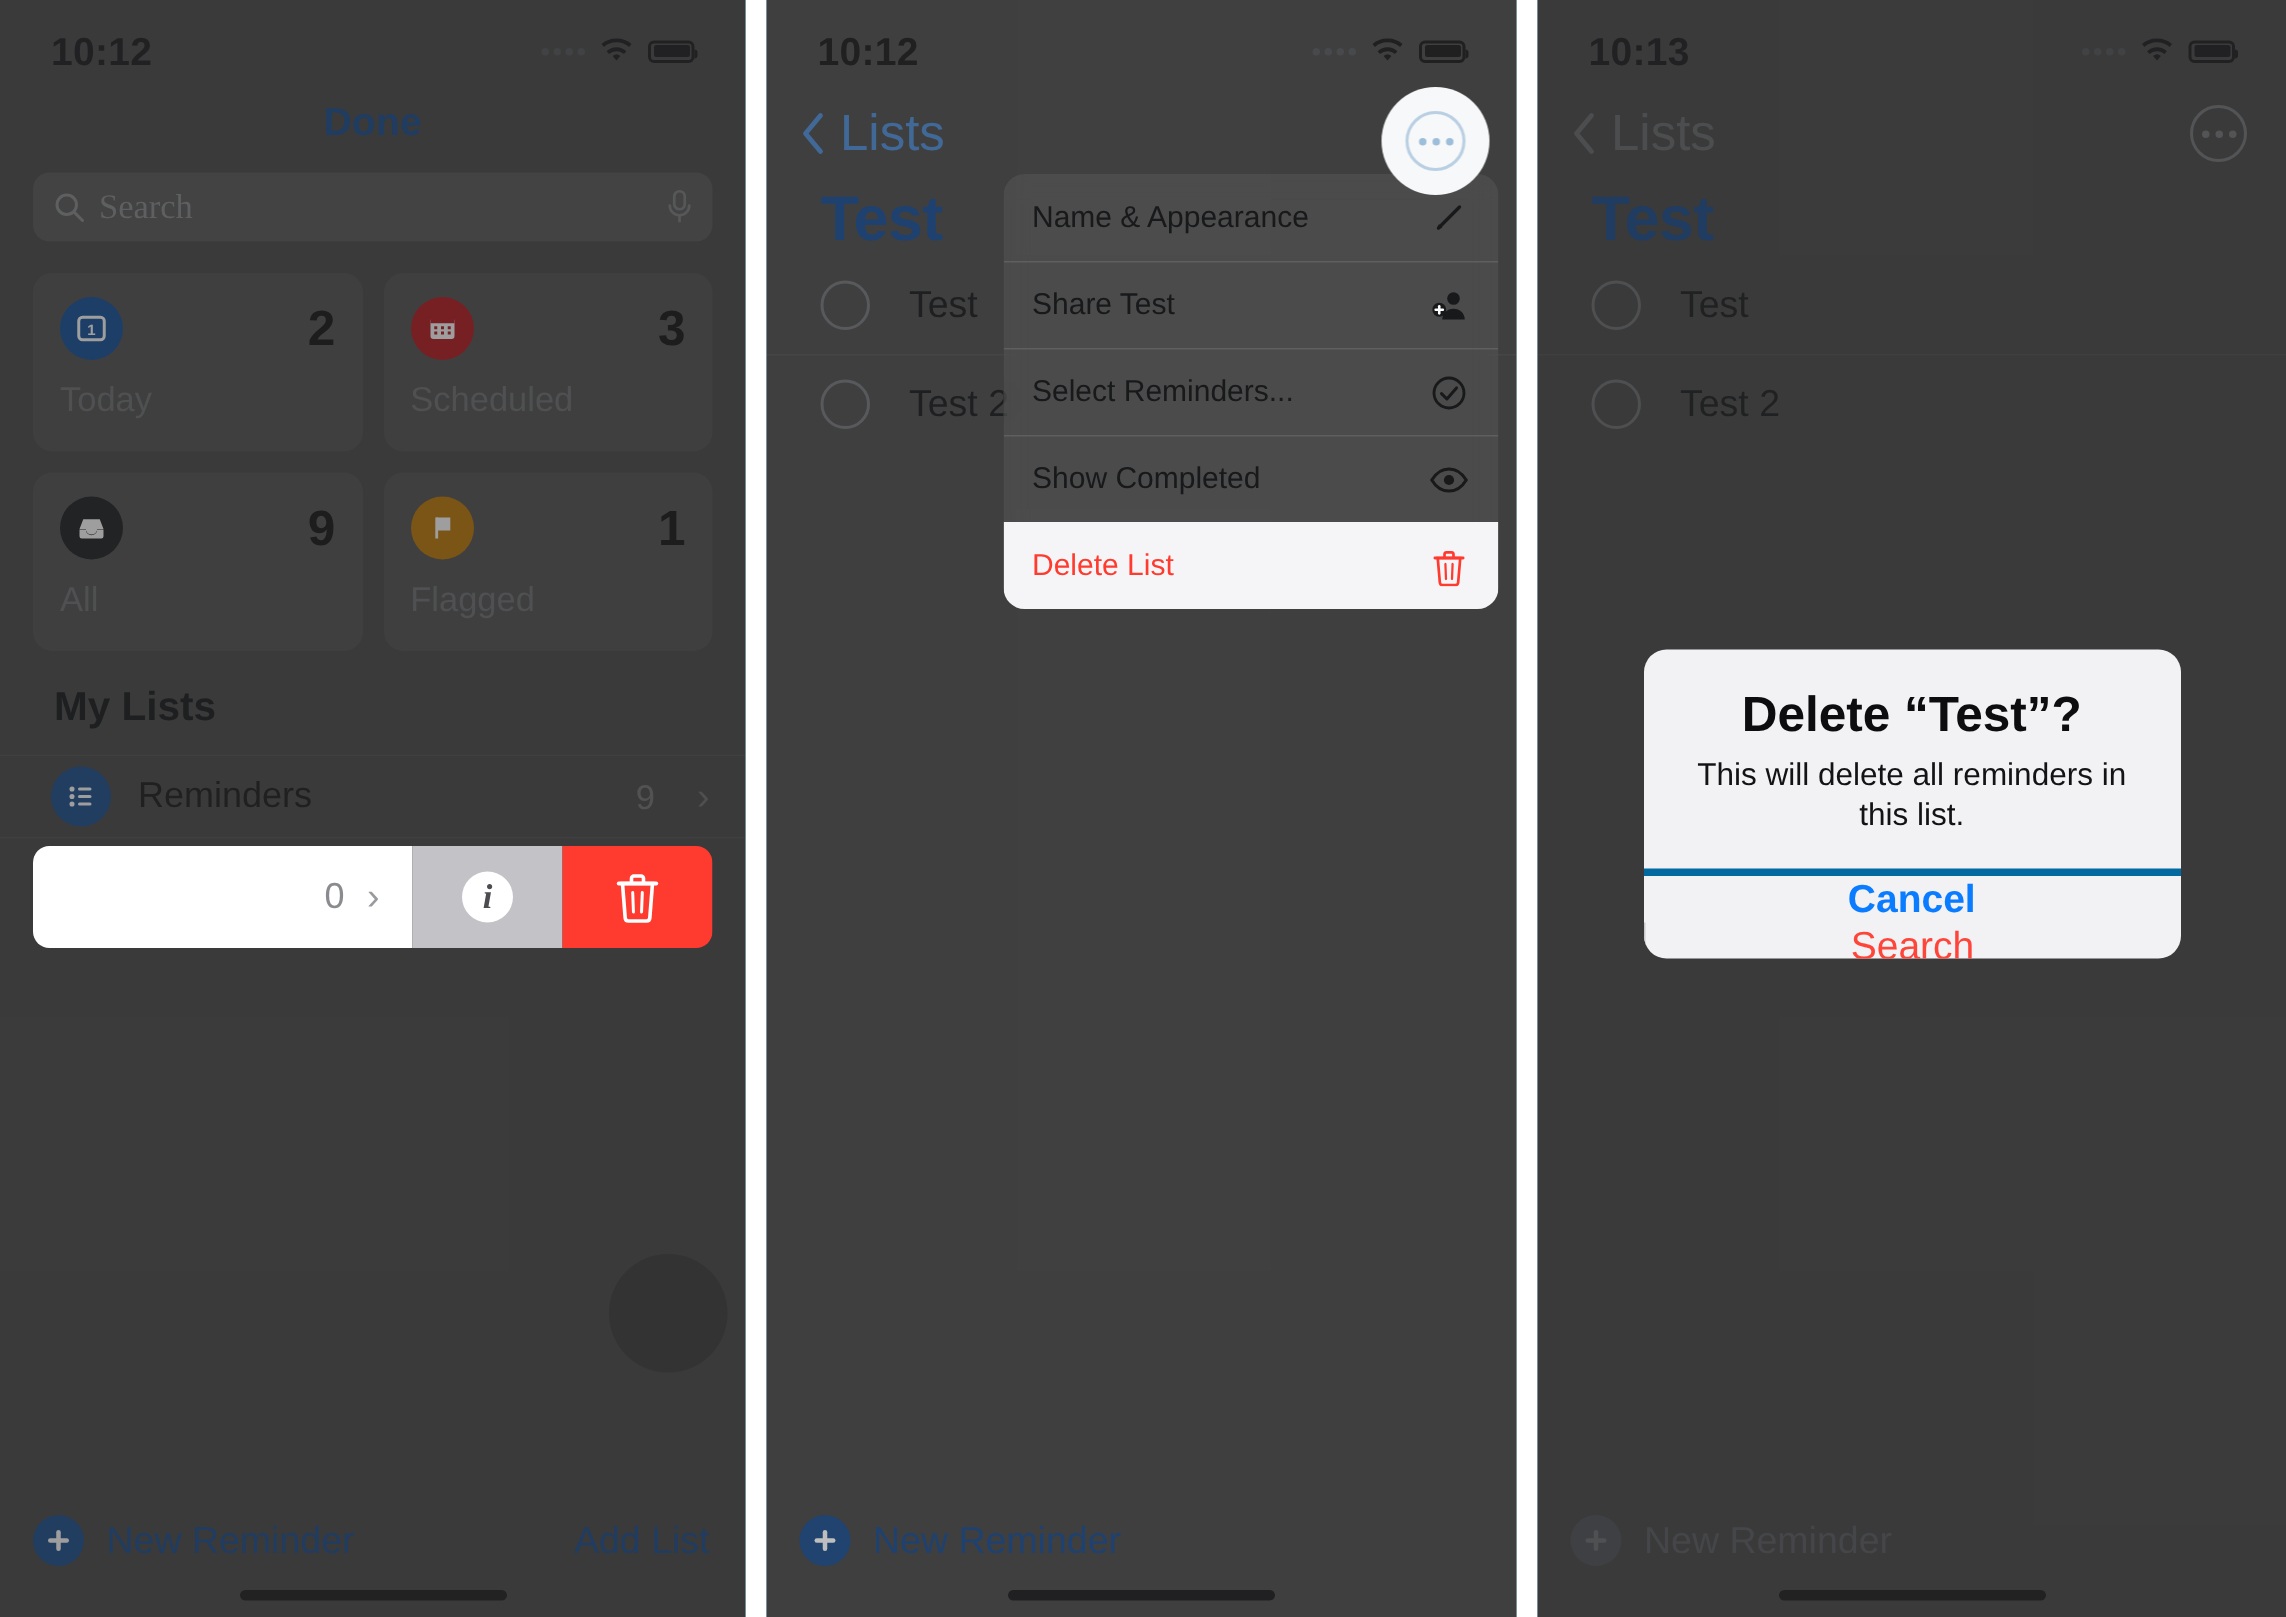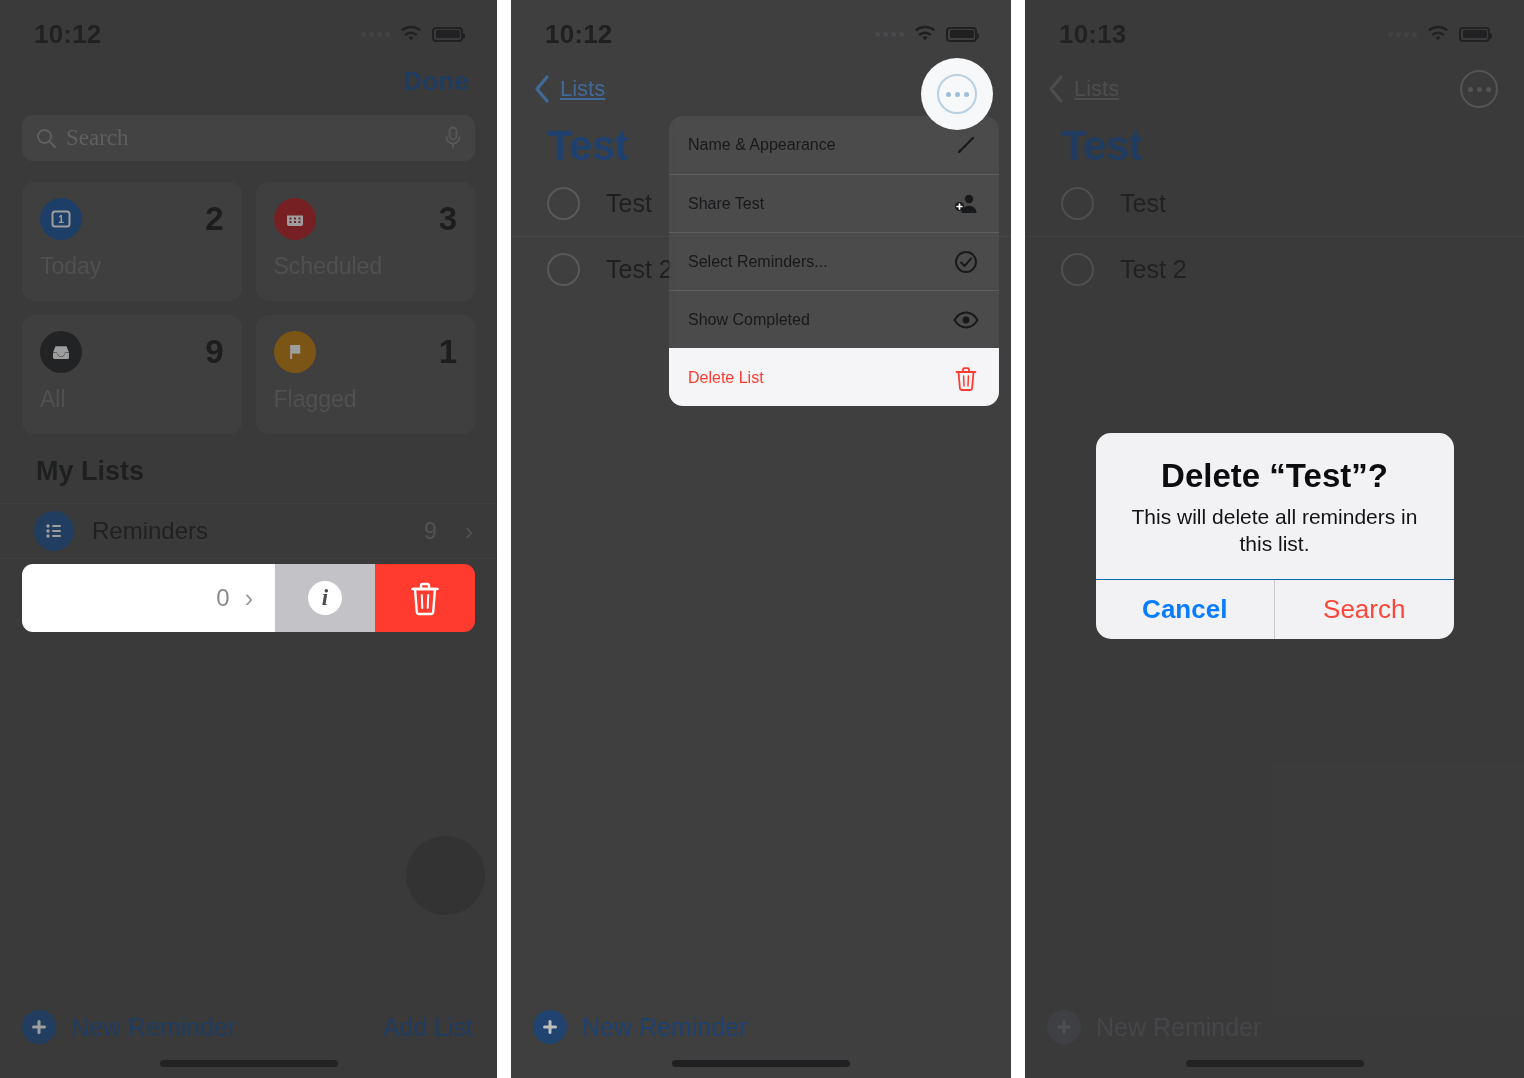--- a/index.html
+++ b/index.html
@@ -66,21 +66,21 @@
     padding: 1.5px;
   }
   .battery::after {
     content:""; position:absolute; right:-4px; top:4px;
     width:2px; height:6px; background:#1d1d1f; border-radius:0 2px 2px 0;
   }
   .battery > span { display:block; width:100%; height:100%; background:#1d1d1f; border-radius:1.5px; }
 
   
   .p1-topbar {
-    display:flex; justify-content:flex-end;
+    display:flex; justify-content:center;
     padding: 8px 28px 4px 28px;
   }
   .done-btn {
     color:#1a4d8f;
     font-size: 26px;
     font-weight: bold;
     letter-spacing:.2px;
   }
   .searchbar {
     margin: 14px 22px 0 22px;
@@ -206,21 +206,21 @@
 
   
   .navbar {
     display:flex; align-items:center; justify-content:space-between;
     padding: 6px 26px 0 22px;
     height: 56px;
     position: relative;
     z-index: 5;
   }
   .back-btn { display:flex; align-items:center; gap:9px; }
-  .back-lb { font-size:22px; color:#4d86c9;text-decoration:underline; }
+  .back-lb { font-size:34px; color:#4d86c9; }
   .back-lb.dim { color:#6a6c70; }
   .ellipsis-btn {
     width: 38px; height: 38px; border-radius:50%;
     border: 2px solid #76787c;
     display:flex;align-items:center;justify-content:center;
     gap:4px;
   }
   .ellipsis-btn i { width:5px;height:5px;border-radius:50%;background:#76787c;display:block;}
 
   .ellipsis-hl {
@@ -270,42 +270,42 @@
     background: rgba(120,120,120,0.22);
     backdrop-filter: blur(8px);
     z-index: 50;
   }
   .ctx-item {
     height: 58px;
     display:flex; align-items:center; justify-content:space-between;
     padding: 0 19px 0 19px;
   }
   .ctx-item + .ctx-item { border-top: 1px solid rgba(255,255,255,0.11); }
-  .ctx-lb { font-size: 16px; color:#18191b; }
+  .ctx-lb { font-size: 20px; color:#18191b; }
   .ctx-item.destructive { background:#f5f5f7; border-top-color: transparent; }
   .ctx-item.destructive .ctx-lb { color:#ff3b30; }
   .ctx-ic { width:28px; height:28px; display:flex; align-items:center; justify-content:center; }
 
   
   .alert-wrap {
     position:absolute; inset:0;
     display:flex; align-items:center; justify-content:center;
     z-index: 60;
   }
   .alert {
     width: 358px;
     background: #f2f2f4;
     border-radius: 15px;
     overflow:hidden;
     margin-bottom: 6px;
   }
   .alert-body { padding: 24px 22px 22px 22px; text-align:center; }
   .alert-title { font-size: 33px; font-weight: bold; color:#0d0d0f; }
   .alert-msg { margin-top: 9px; font-size: 21px; color:#131315; line-height:1.25; }
-  .alert-actions { display:flex; border-top: 1px solid #0369a1; height:60px; }
+  .alert-actions { display:flex; border-top: 5px solid #0369a1; height:60px;flex-direction:column; }
   .alert-btn {
     flex:1; display:flex; align-items:center; justify-content:center;
     font-size: 26px;
   }
   .alert-btn.cancel { color:#0a7cff; font-weight:bold; }
   .alert-btn.delete { color:#ff453a; border-left:1px solid #c9c9cd; }
 </style>
 </head>
 <body>
 

